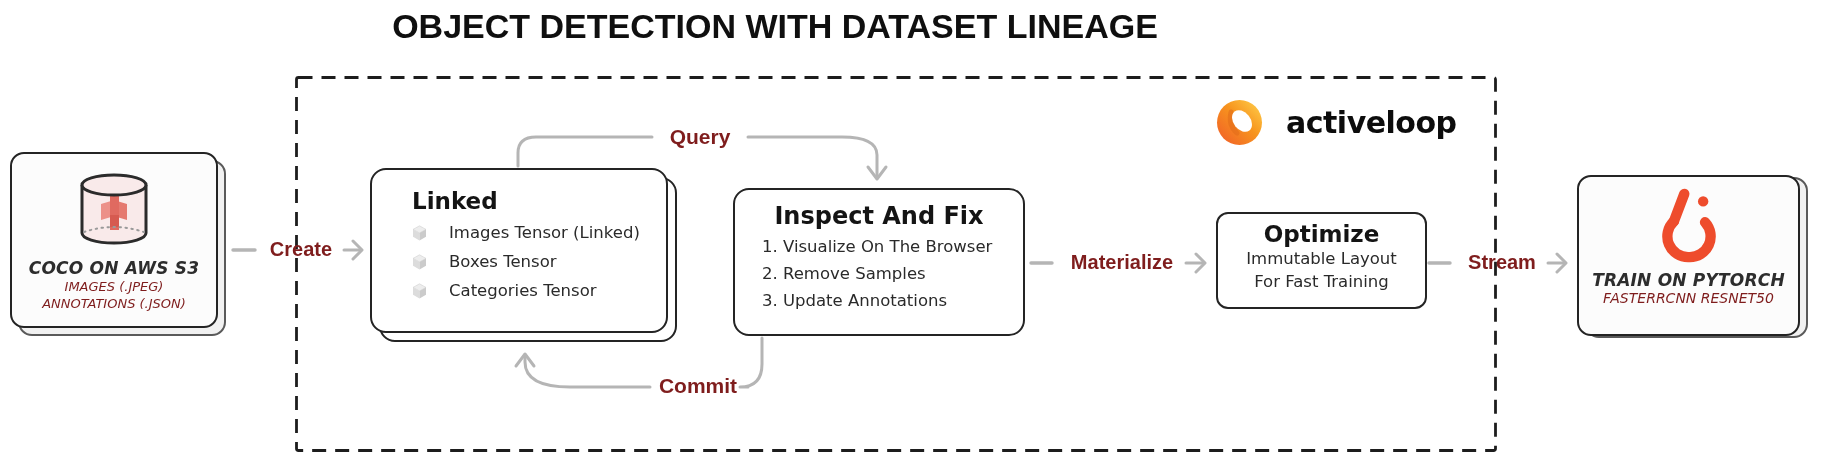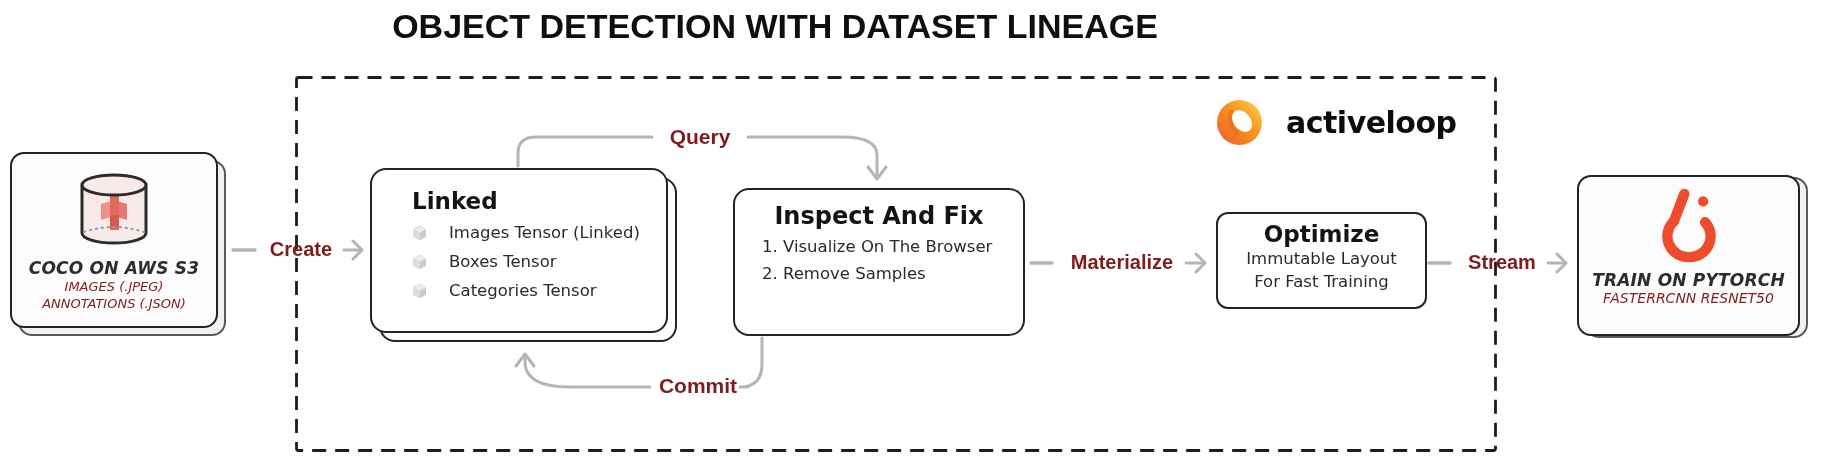--- a/index.html
+++ b/index.html
@@ -122,20 +122,21 @@
   </div>
 
   <div class="abs flow-label" style="left:650px;top:125px;width:100px;font-size:21px;">Query</div>
   <div class="abs flow-label" style="left:646px;top:374px;width:104px;font-size:21px;">Commit</div>
 
   <div class="abs proc-box" style="left:733px;top:188px;width:292px;height:148px;display:flex;flex-direction:column;align-items:center;">
     <div class="box-title" style="font-size:24px;margin-top:12px;">Inspect And Fix</div>
     <div style="margin-top:3px;align-self:flex-start;margin-left:27px;">
       <div class="num-item">1. Visualize On The Browser</div>
       <div class="num-item">2. Remove Samples</div>
+      <div class="num-item">3. Update Annotations</div>
     </div>
   </div>
 
   <div class="abs flow-label" style="left:1052px;top:251px;width:140px;">Materialize</div>
 
   <div class="abs proc-box" style="left:1216px;top:212px;width:211px;height:97px;border-radius:12px;display:flex;flex-direction:column;align-items:center;">
     <div class="box-title" style="font-size:23px;margin-top:7px;">Optimize</div>
     <div style="font-size:16.5px;color:#2a2a2a;line-height:23px;text-align:center;">
       <div>Immutable Layout</div>
       <div>For Fast Training</div>

